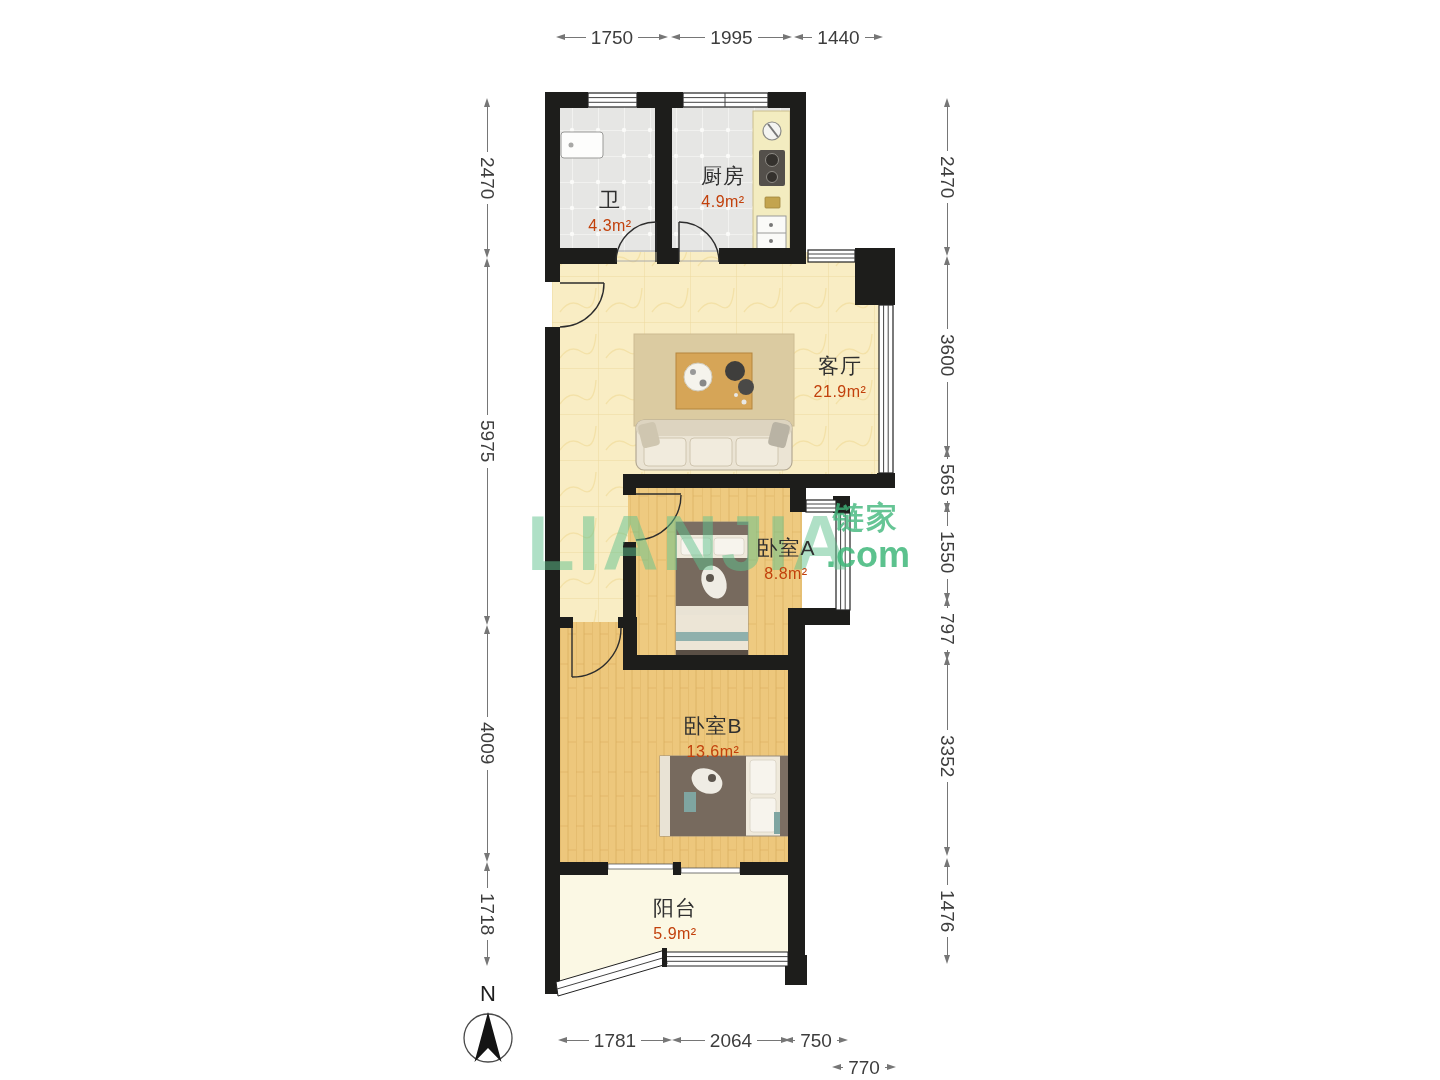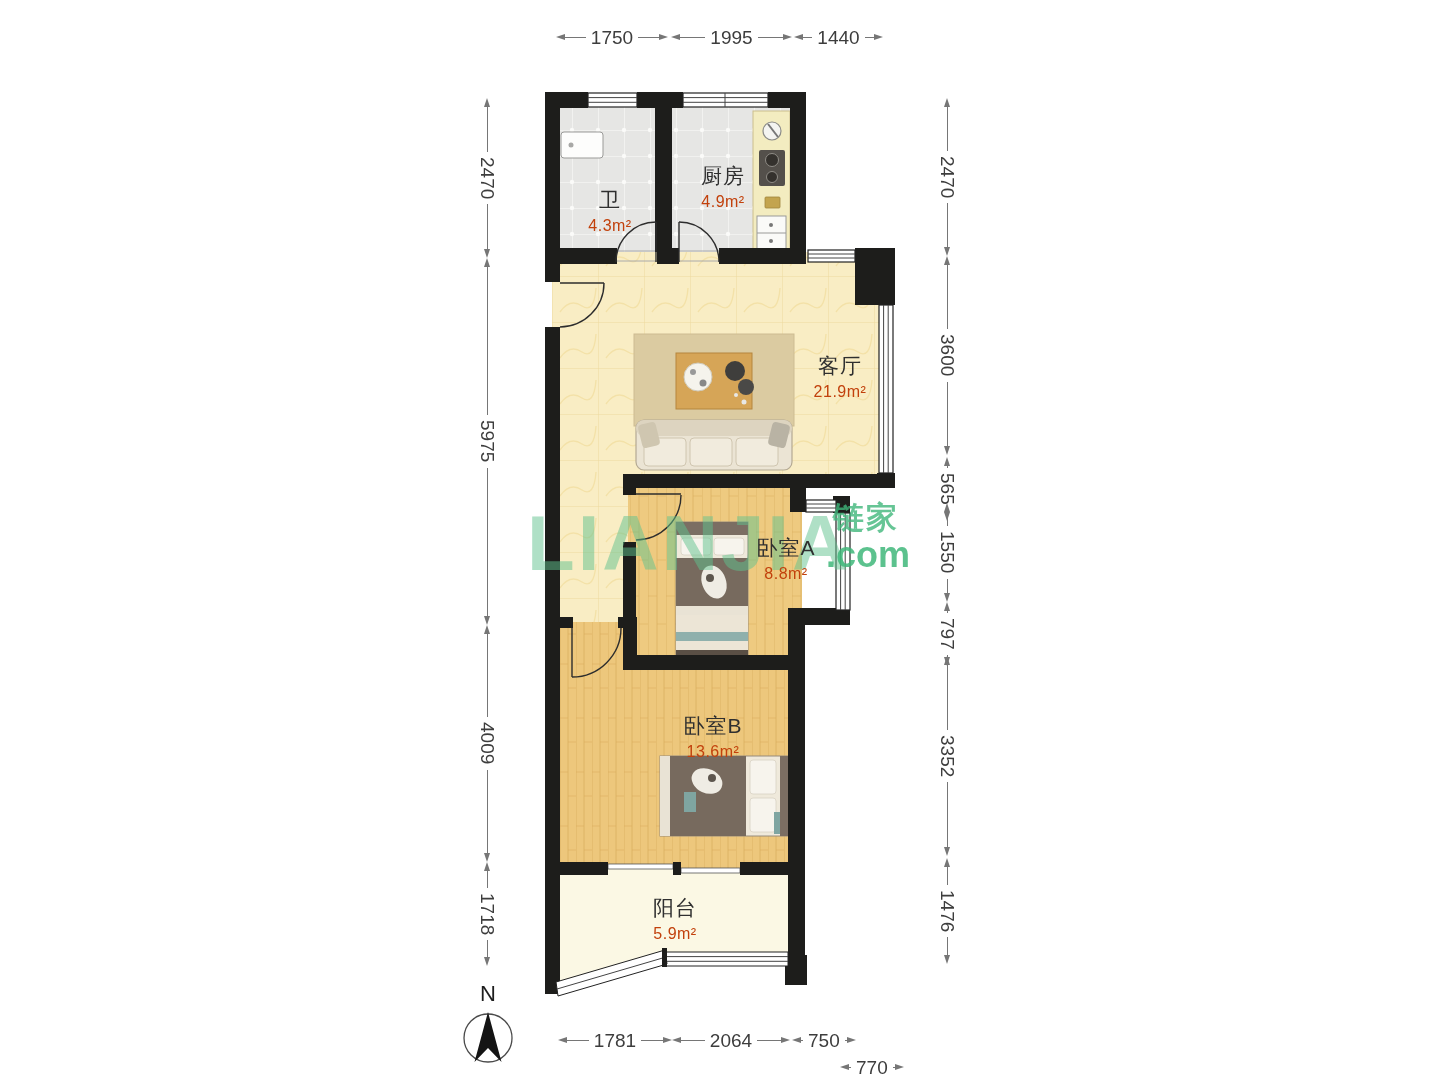--- a/index.html
+++ b/index.html
@@ -14,21 +14,21 @@
          letter-spacing:2px;color:rgba(64,183,122,0.8);line-height:1;}
   .wm-com{position:absolute;left:826px;top:537px;z-index:3;font-size:36px;font-weight:bold;
           color:rgba(64,183,122,0.85);line-height:1;}
 
   
   .room-label{position:absolute;transform:translate(-50%,-50%);text-align:center;z-index:5;white-space:nowrap;}
   .room-name{font-size:21px;color:#2f2f2f;font-weight:500;letter-spacing:1px;text-align:center;}
   .room-area{font-size:16px;color:#c2410c;margin-top:3px;letter-spacing:0.5px;}
 
   
-  .dim{position:absolute;z-index:4;}
+  .dim{position:absolute;z-index:4;justify-content:center;}
   .dim-h{display:flex;align-items:center;height:20px;}
   .dim-v{display:flex;flex-direction:column;align-items:center;width:20px;}
   .dim .ln{flex:1;}
   .dim-h .ln{height:0;border-top:1px solid #767676;min-width:2px;}
   .dim-v .ln{width:0;border-left:1px solid #767676;min-height:2px;}
   .dim .lb{font-size:19px;color:#3d3d3d;line-height:1;}
   .dim-h .lb{padding:0 5px;white-space:nowrap;}
   .dim-v .lb{padding:5px 0;writing-mode:vertical-rl;text-orientation:mixed;}
   .ar{width:0;height:0;flex:0 0 auto;}
   .ar-l{border-top:3.5px solid transparent;border-bottom:3.5px solid transparent;border-right:9px solid #767676;}

